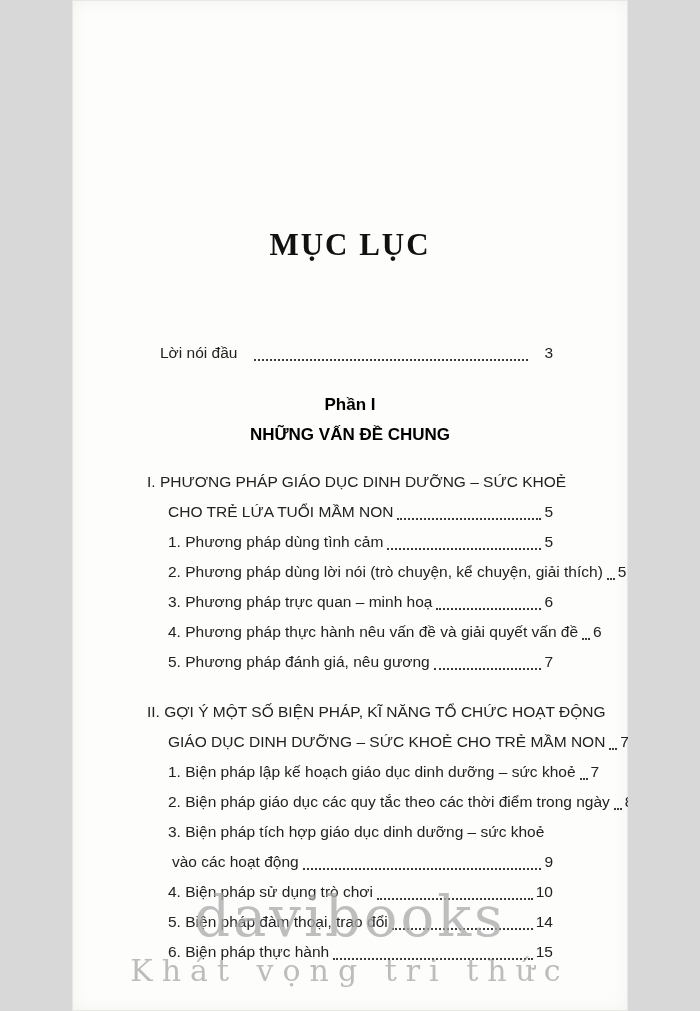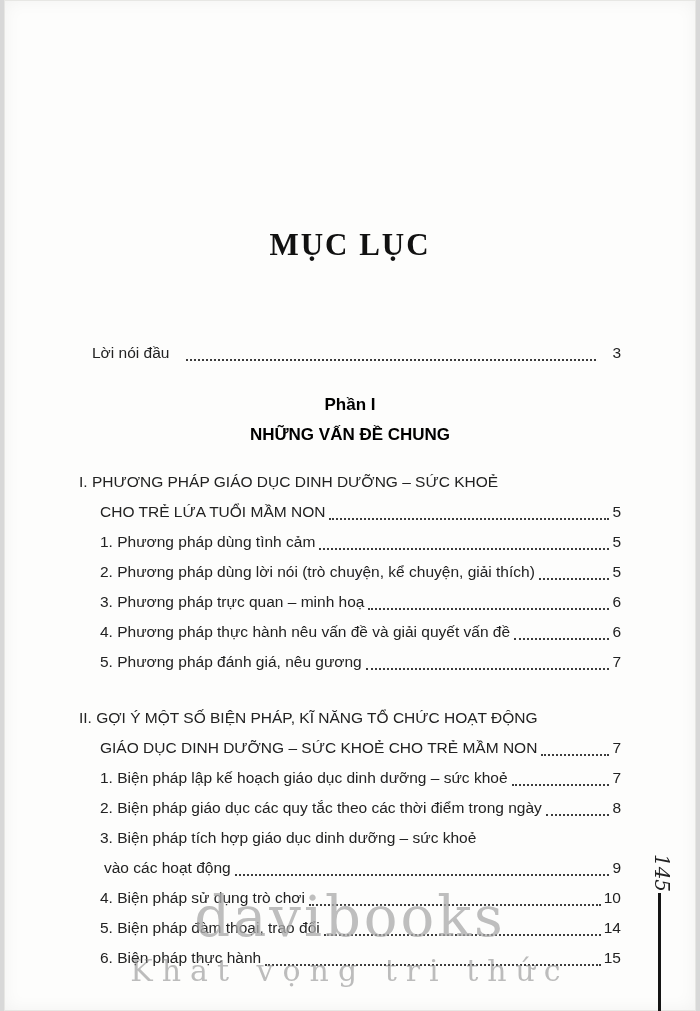--- a/index.html
+++ b/index.html
@@ -1,18 +1,18 @@
 <!DOCTYPE html>
 <html><head>
 <meta charset="utf-8">
 <style>
   html,body { margin:0; padding:0; background:#d8d8d8; }
   .page {
     position:relative;
-    width:692px; height:1011px;
+    width:556px; height:1011px;
     margin:0 auto;
     background:#fdfdfc;
     box-shadow: inset 0 0 0 1px #e7e7e4, inset 0 0 18px rgba(0,0,0,.05);
     font-family:"Liberation Sans", sans-serif;
     color:#222;
     overflow:hidden;
   }
   .doc-title {
     margin:0;
     padding-top:226px;
@@ -40,21 +40,21 @@
   .preface .line { padding-left:13px;gap:13px; }
   .part-header {
     margin-top:22px;
     text-align:center;
     font-weight:bold;
     font-size:17px;
     line-height:30px;
     color:#000000;
   }
   .toc-list { margin-top:17px; }
-  .entry.section { margin-top:26px; }
+  .entry.section { margin-top:20px; }
   .entry.section:first-child { margin-top:16px; }
   .entry.section .line.cont { padding-left:21px; }
   .entry.item .line { padding-left:21px; }
   .entry.item .line.cont { padding-left:25px; }
   .side-rule {
     position:absolute;
     left:654px; top:893px;
     width:3px; height:118px;
     background:#151515;
   }

